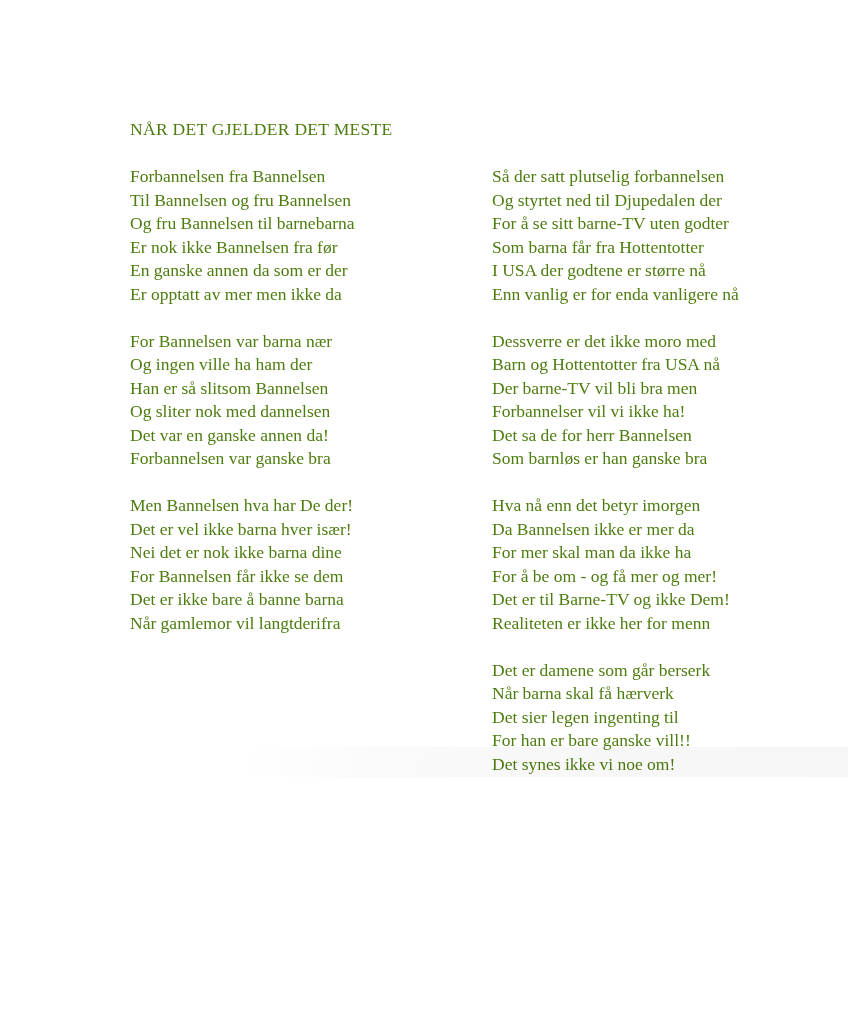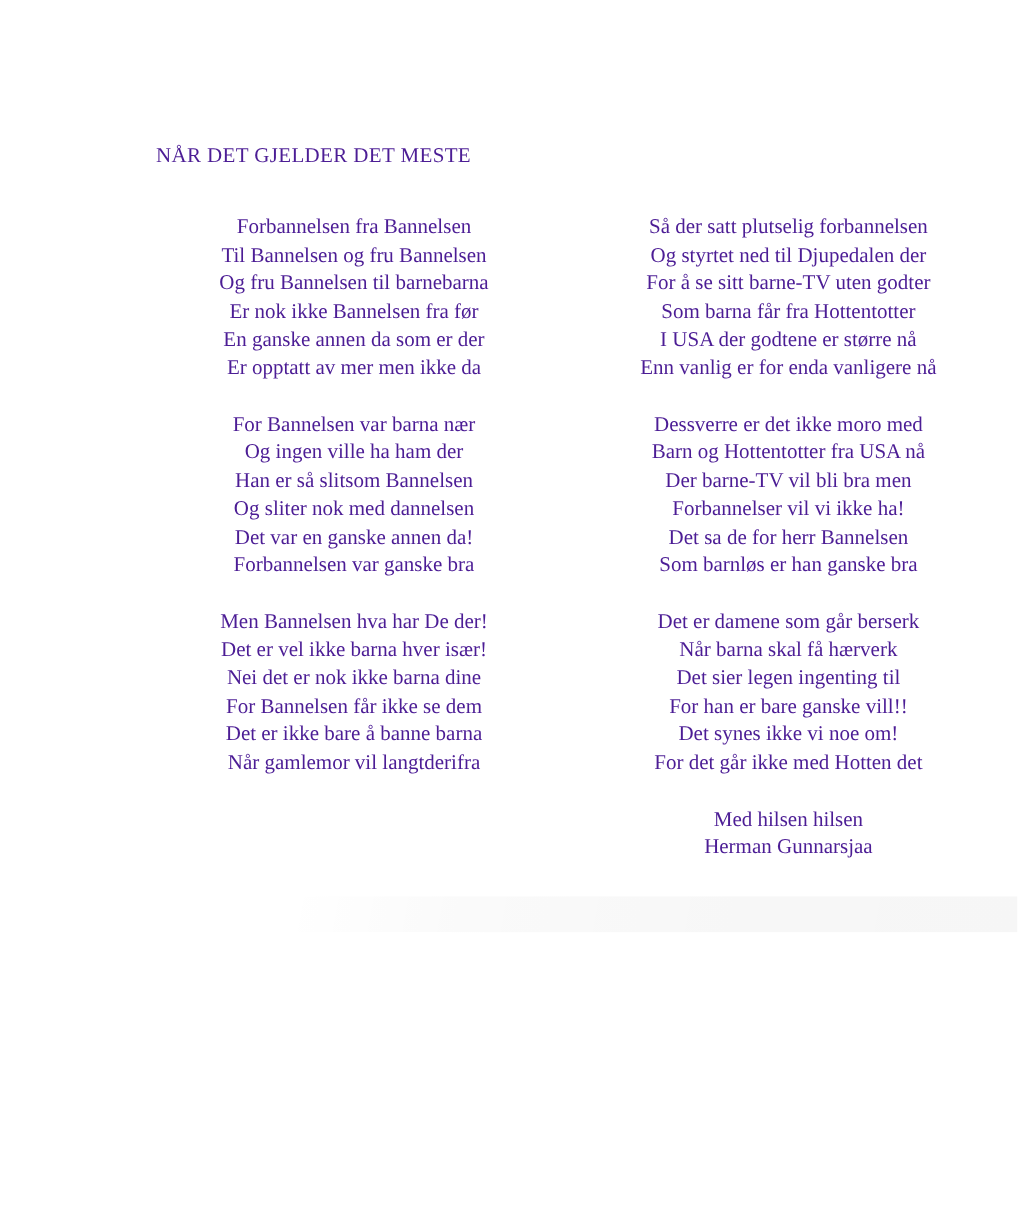--- a/index.html
+++ b/index.html
@@ -7,39 +7,38 @@
     padding: 0;
     background: #ffffff;
   }
   .page {
     position: relative;
     width: 848px;
     height: 777px;
     background: #ffffff;
     overflow: hidden;
     font-family: "Liberation Serif", "DejaVu Serif", serif;
-    color: #4c1d95;
+    color: #4d7c0f;
   }
   .title {
     position: absolute;
     left: 130px;
     top: 119px;
     margin: 0;
     font-size: 17.5px;
     font-weight: 400;
     letter-spacing: 0.3px;
     white-space: nowrap;
   }
   .column {
     position: absolute;
-    top: 177px;
+    top: 165px;
     width: 330px;
     font-size: 17.5px;
     line-height: 23.5px;
-    text-align: center;
   }
   .column-left  { left: 130px; }
   .column-right { left: 456px; margin-left: 36px; }
   .stanza {
     margin: 0 0 23.5px 0;
     white-space: pre-line;
   }
   .bottom-shade {
     position: absolute;
     left: 0;
@@ -88,20 +87,26 @@
 For å se sitt barne-TV uten godter
 Som barna får fra Hottentotter
 I USA der godtene er større nå
 Enn vanlig er for enda vanligere nå</p>
     <p class="stanza">Dessverre er det ikke moro med
 Barn og Hottentotter fra USA nå
 Der barne-TV vil bli bra men
 Forbannelser vil vi ikke ha!
 Det sa de for herr Bannelsen
 Som barnløs er han ganske bra</p>
+    <p class="stanza">Hva nå enn det betyr imorgen
+Da Bannelsen ikke er mer da
+For mer skal man da ikke ha
+For å be om - og få mer og mer!
+Det er til Barne-TV og ikke Dem!
+Realiteten er ikke her for menn</p>
     <p class="stanza">Det er damene som går berserk
 Når barna skal få hærverk
 Det sier legen ingenting til
 For han er bare ganske vill!!
 Det synes ikke vi noe om!
 For det går ikke med Hotten det</p>
     <p class="stanza">Med hilsen hilsen
 Herman Gunnarsjaa</p>
   </div>
 

